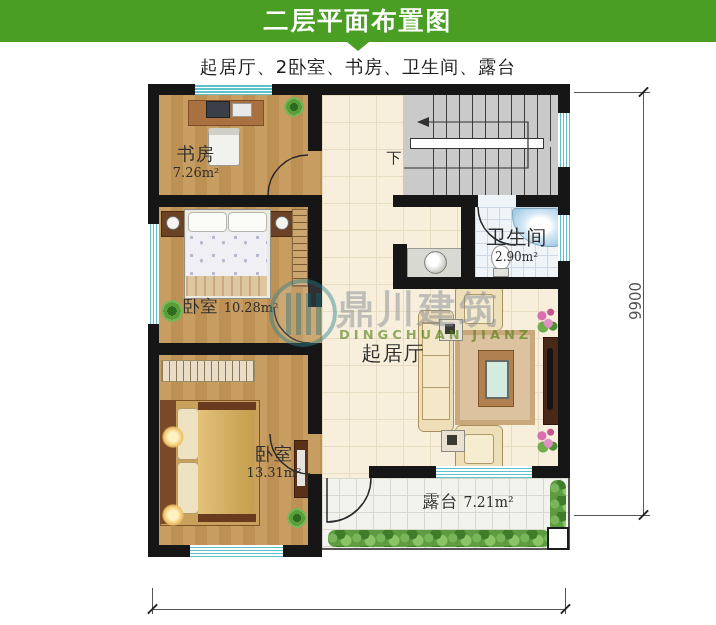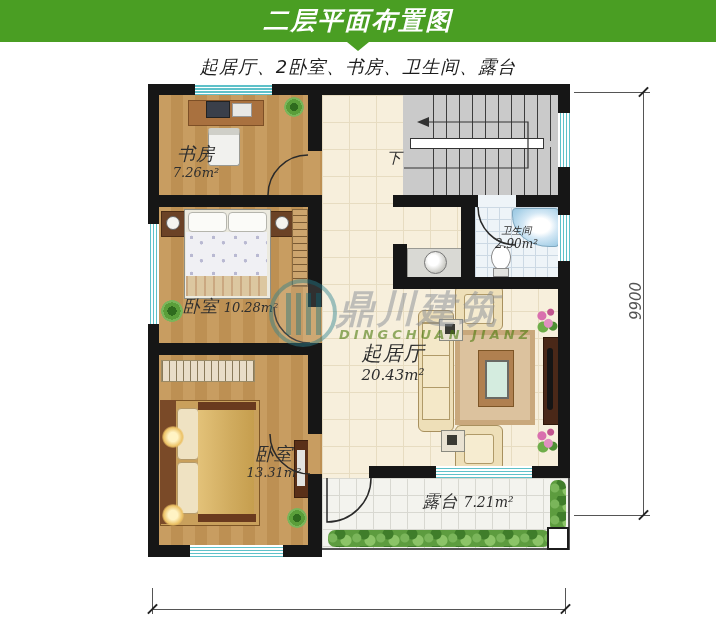--- a/index.html
+++ b/index.html
@@ -1,17 +1,17 @@
 <!DOCTYPE html>
 <html><head>
 <meta charset="utf-8">
 <style>
   html,body{margin:0;padding:0;background:#fff;}
   #stage{position:relative;width:716px;height:625px;background:#fff;overflow:hidden;
-         font-family:"DejaVu Sans",sans-serif;font-style:italic;}
+         font-family:"DejaVu Sans",sans-serif;}
   .abs{position:absolute;}
   
   #hdr{position:absolute;left:0;top:0;width:716px;height:42px;background:#4a9e23;}
   #hdr .t{width:100%;text-align:center;line-height:42px;color:#fff;font-size:25px;
           font-weight:bold;letter-spacing:2px;}
   #hdr-tri{position:absolute;left:347px;top:42px;width:0;height:0;
            border-left:11px solid transparent;border-right:11px solid transparent;
            border-top:9px solid #4a9e23;}
   #subtitle{position:absolute;left:0;top:55px;width:716px;text-align:center;
             font-size:18px;color:#1c1c1c;letter-spacing:1px;}
@@ -193,24 +193,23 @@
     <div class="room-label" style="left:20px;top:211px;width:125px;white-space:nowrap;">
       <span class="rname">卧室</span>
       <span class="rarea">10.28m²</span>
     </div>
     <div class="room-label" style="left:86px;top:358px;width:80px;">
       <div class="rname" style="font-size:18px;">卧室</div>
       <div class="rarea">13.31m²</div>
     </div>
     <div class="room-label" style="left:193px;top:256px;width:104px;">
       <div class="rname" style="font-size:20px;">起居厅</div>
-      <div class="rarea" style="font-size:15px;">20.43m²</div>
     </div>
     <div class="room-label" style="left:327px;top:140px;width:83px;">
-      <div class="rname" style="font-size:10px;letter-spacing:0;">卫生间</div>
+      <div class="rname" style="font-size:20px;letter-spacing:0;">卫生间</div>
       <div class="rarea" style="font-size:12px;">2.90m²</div>
     </div>
     <div class="room-label" style="left:240px;top:406px;width:160px;white-space:nowrap;">
       <span class="rname">露台</span>
       <span class="rarea" style="font-size:14px;">7.21m²</span>
     </div>
     <div class="room-label" style="left:234px;top:64px;width:24px;">
       <span style="font-size:15px;">下</span>
     </div>
   </div>

